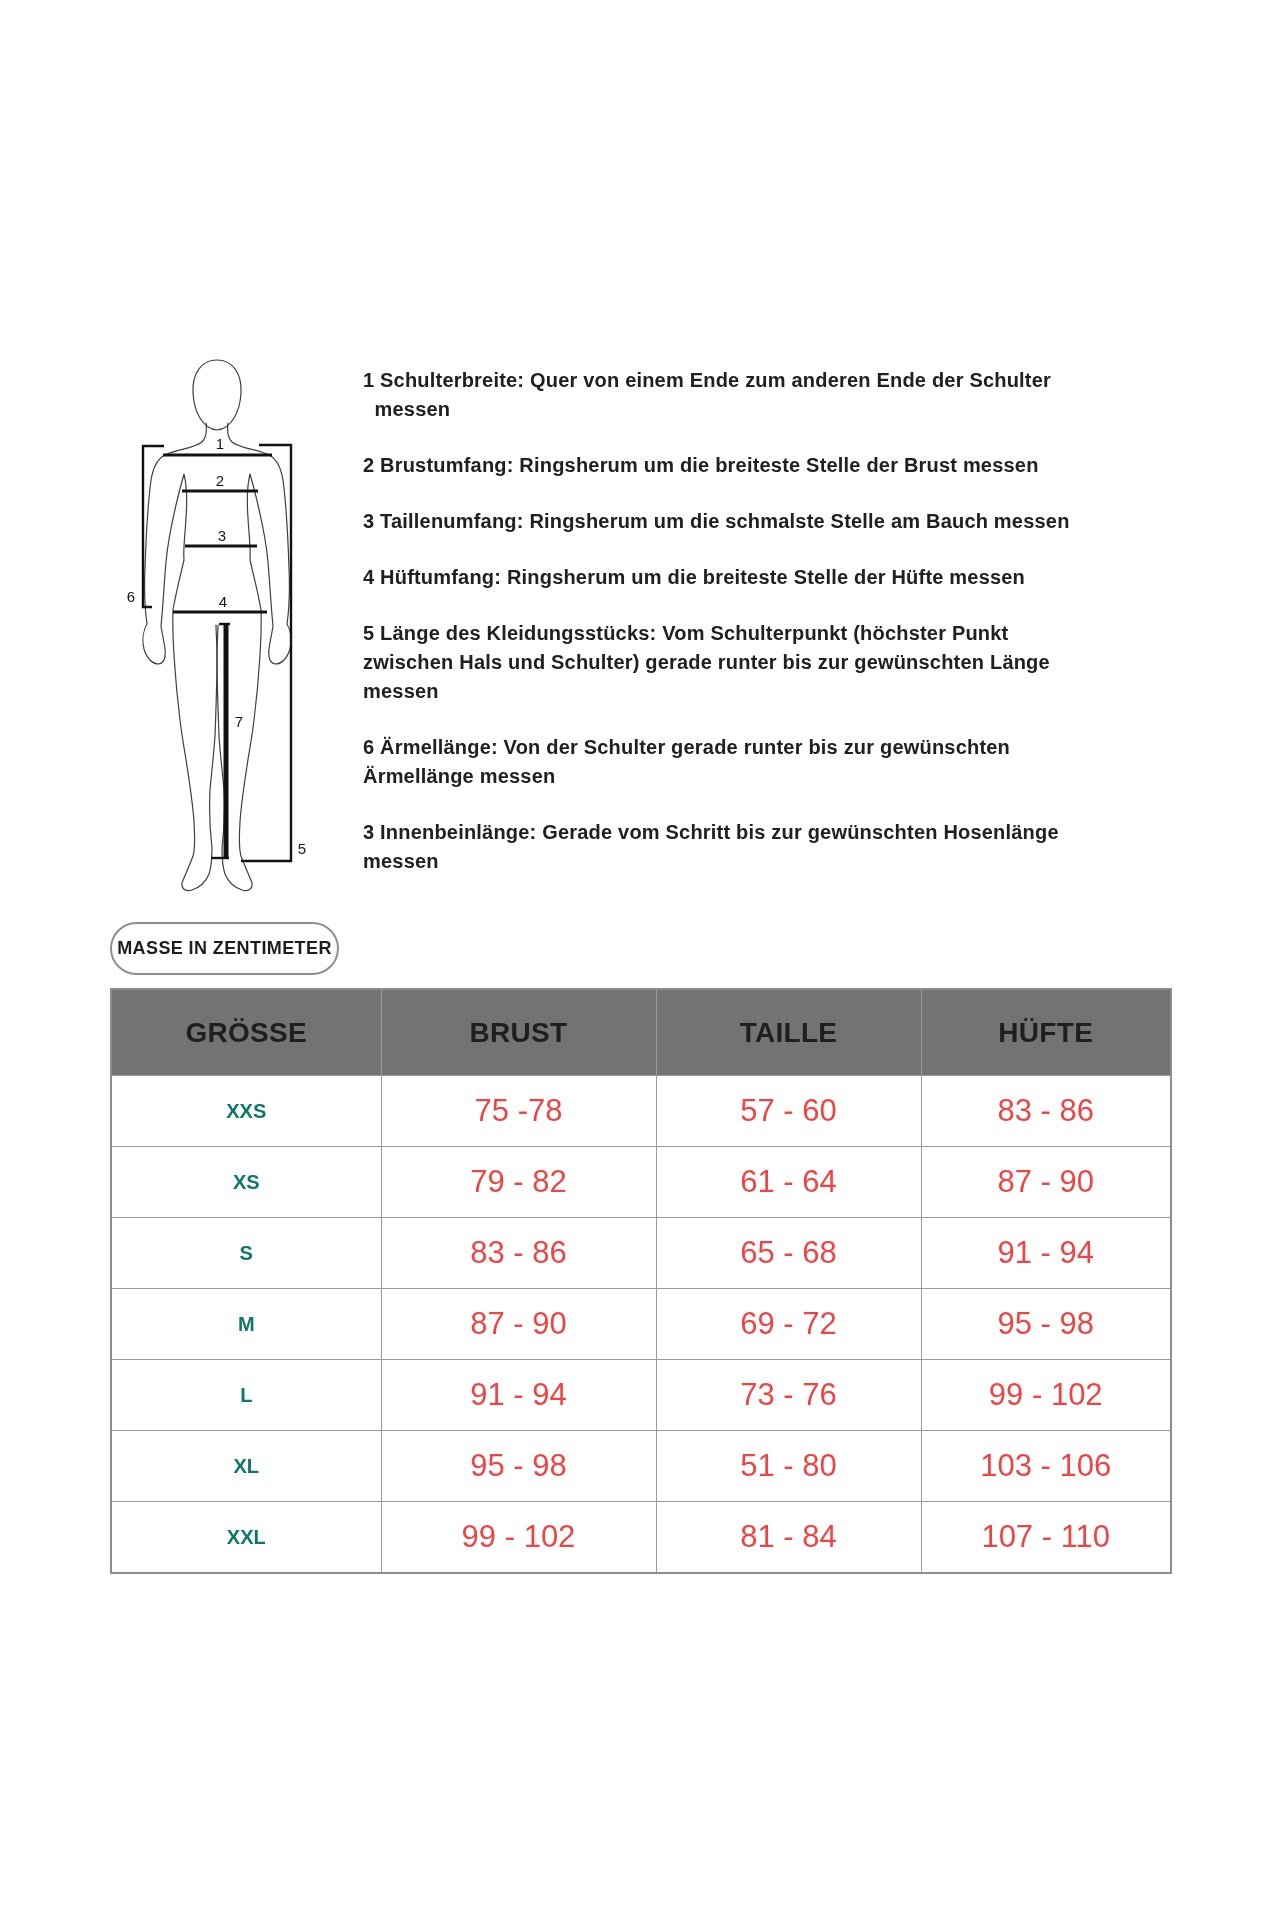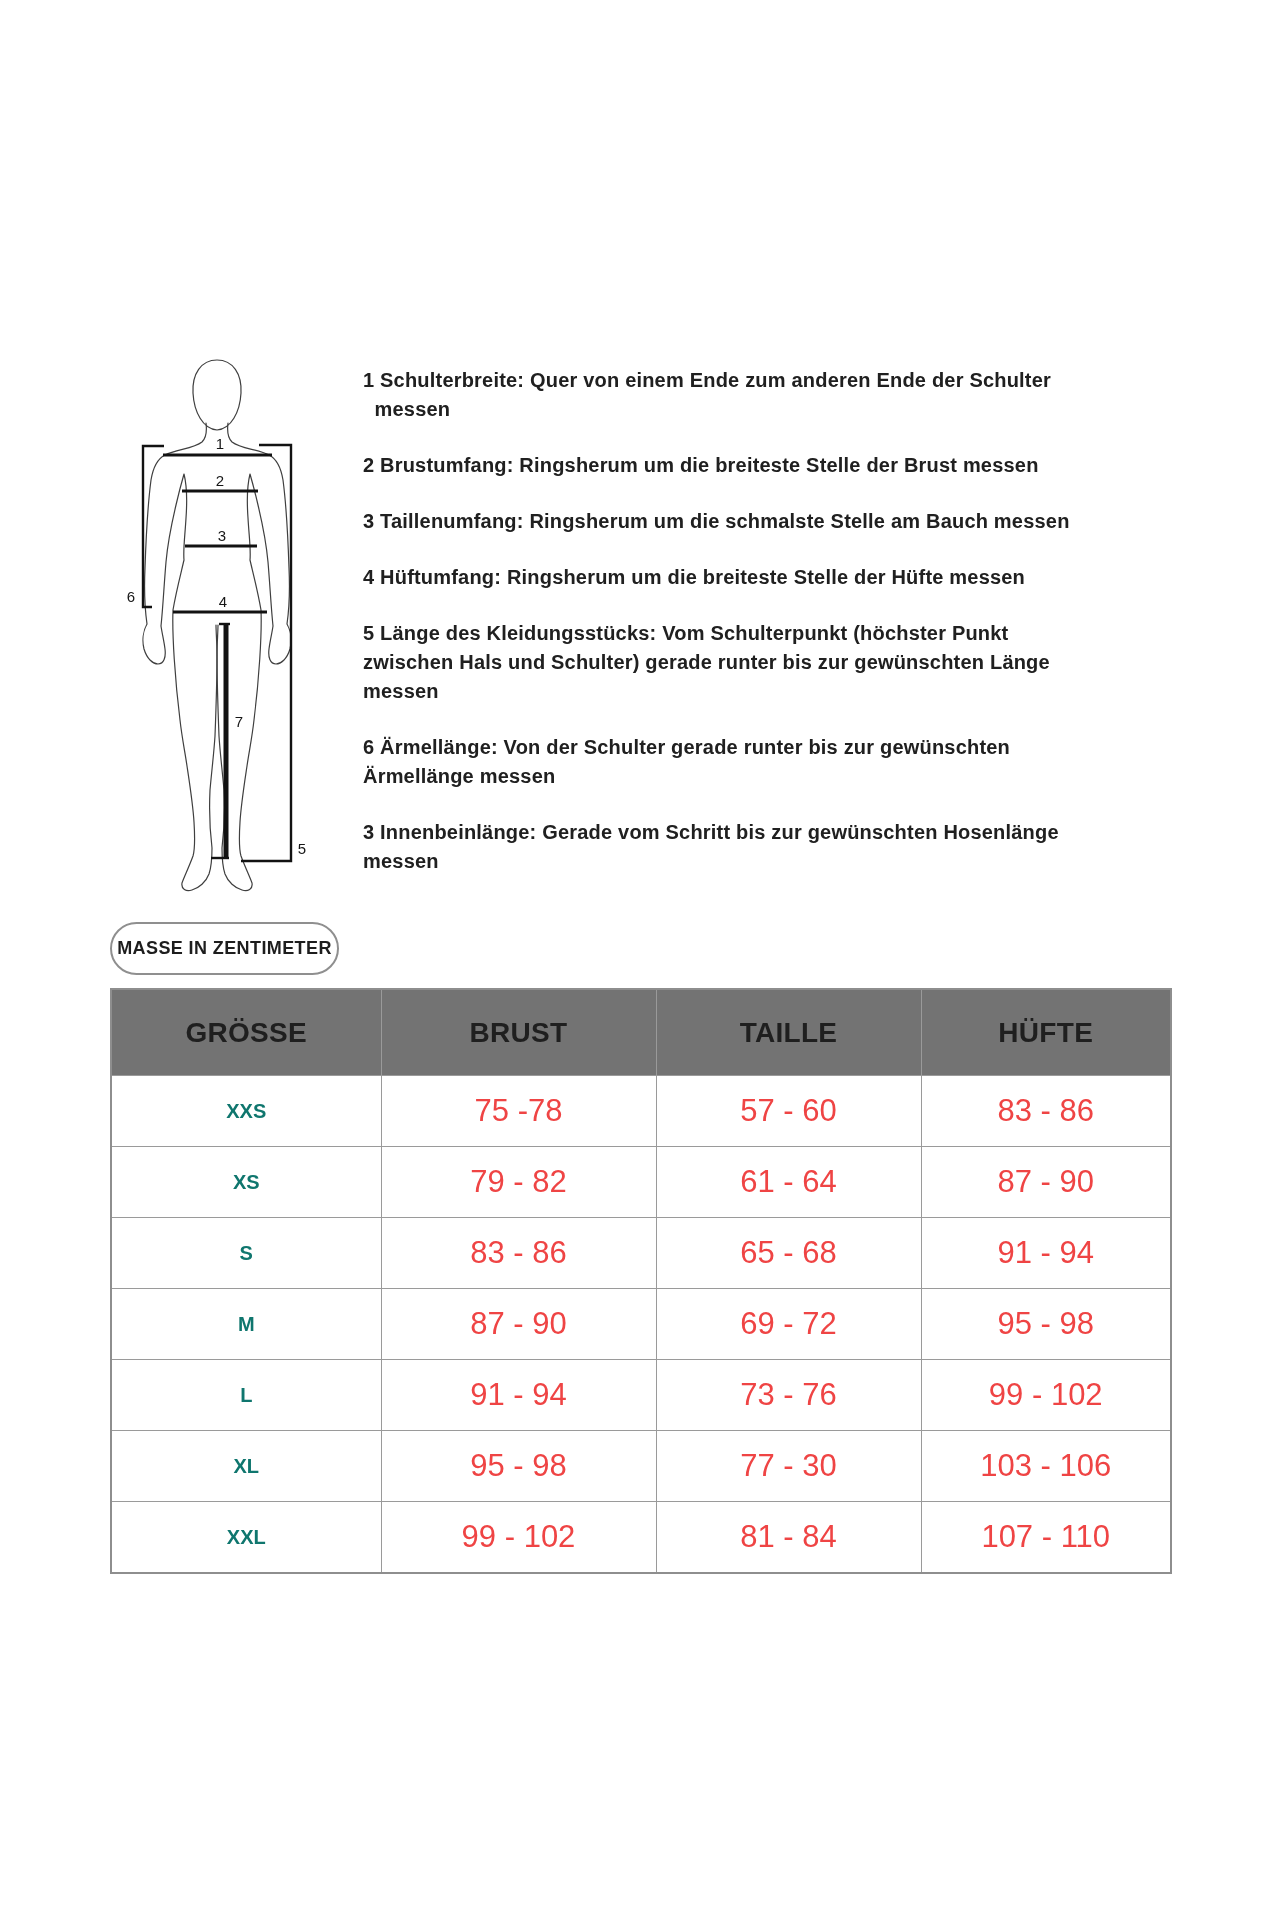--- a/index.html
+++ b/index.html
@@ -141,21 +141,21 @@
       </tr>
       <tr>
         <td class="size-cell">L</td>
         <td>91 - 94</td>
         <td>73 - 76</td>
         <td>99 - 102</td>
       </tr>
       <tr>
         <td class="size-cell">XL</td>
         <td>95 - 98</td>
-        <td>77 - 30</td>
+        <td>51 - 80</td>
         <td>103 - 106</td>
       </tr>
       <tr>
         <td class="size-cell">XXL</td>
         <td>99 - 102</td>
         <td>81 - 84</td>
         <td>107 - 110</td>
       </tr>
     </tbody>
   </table>

